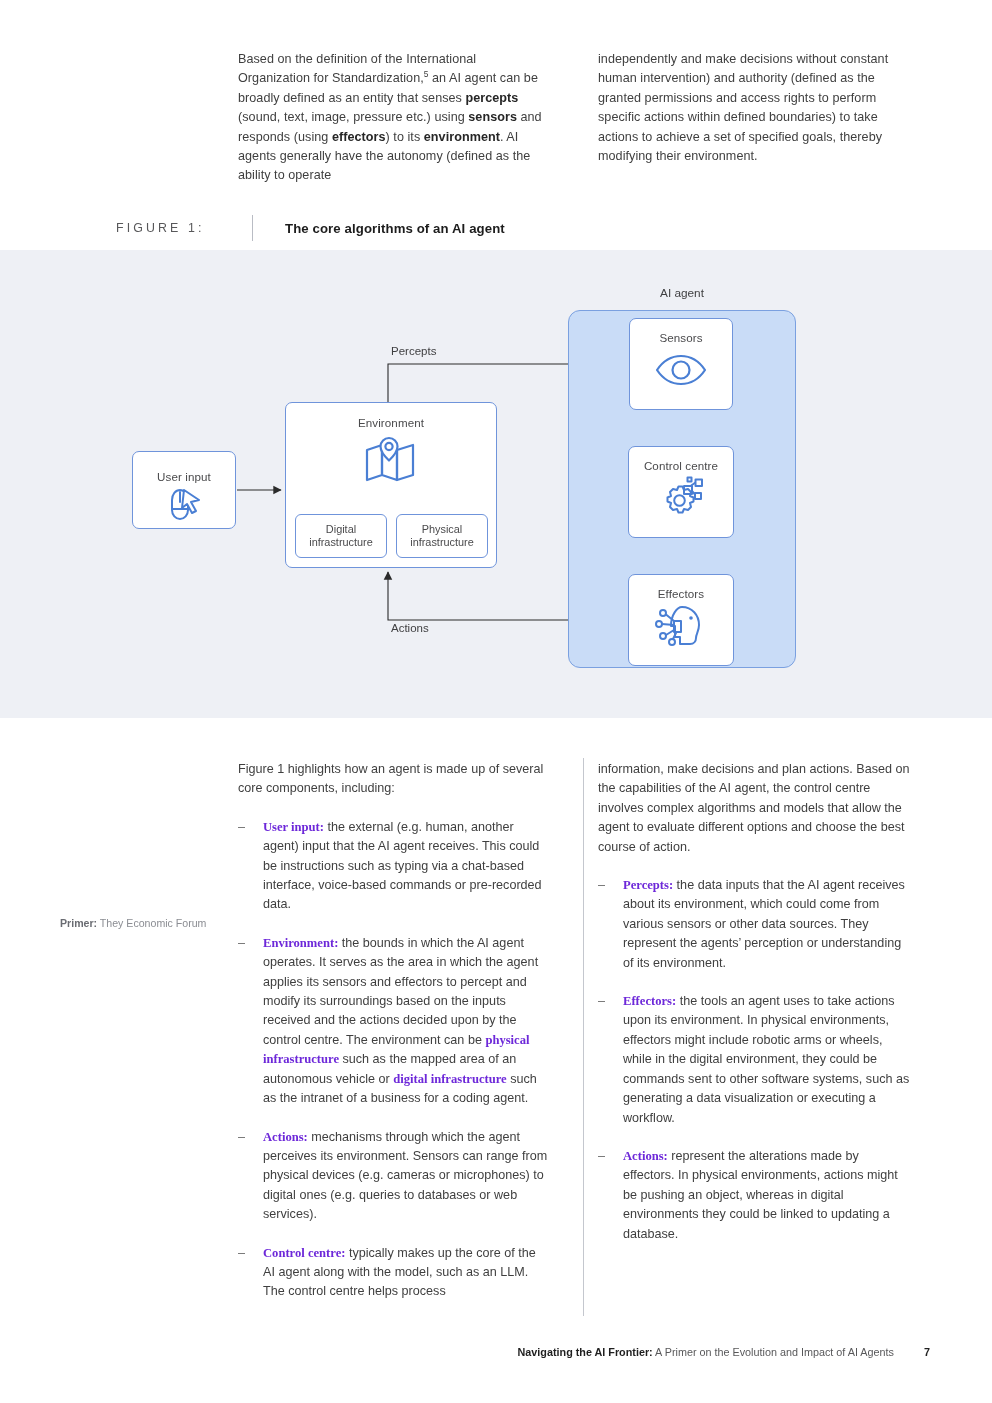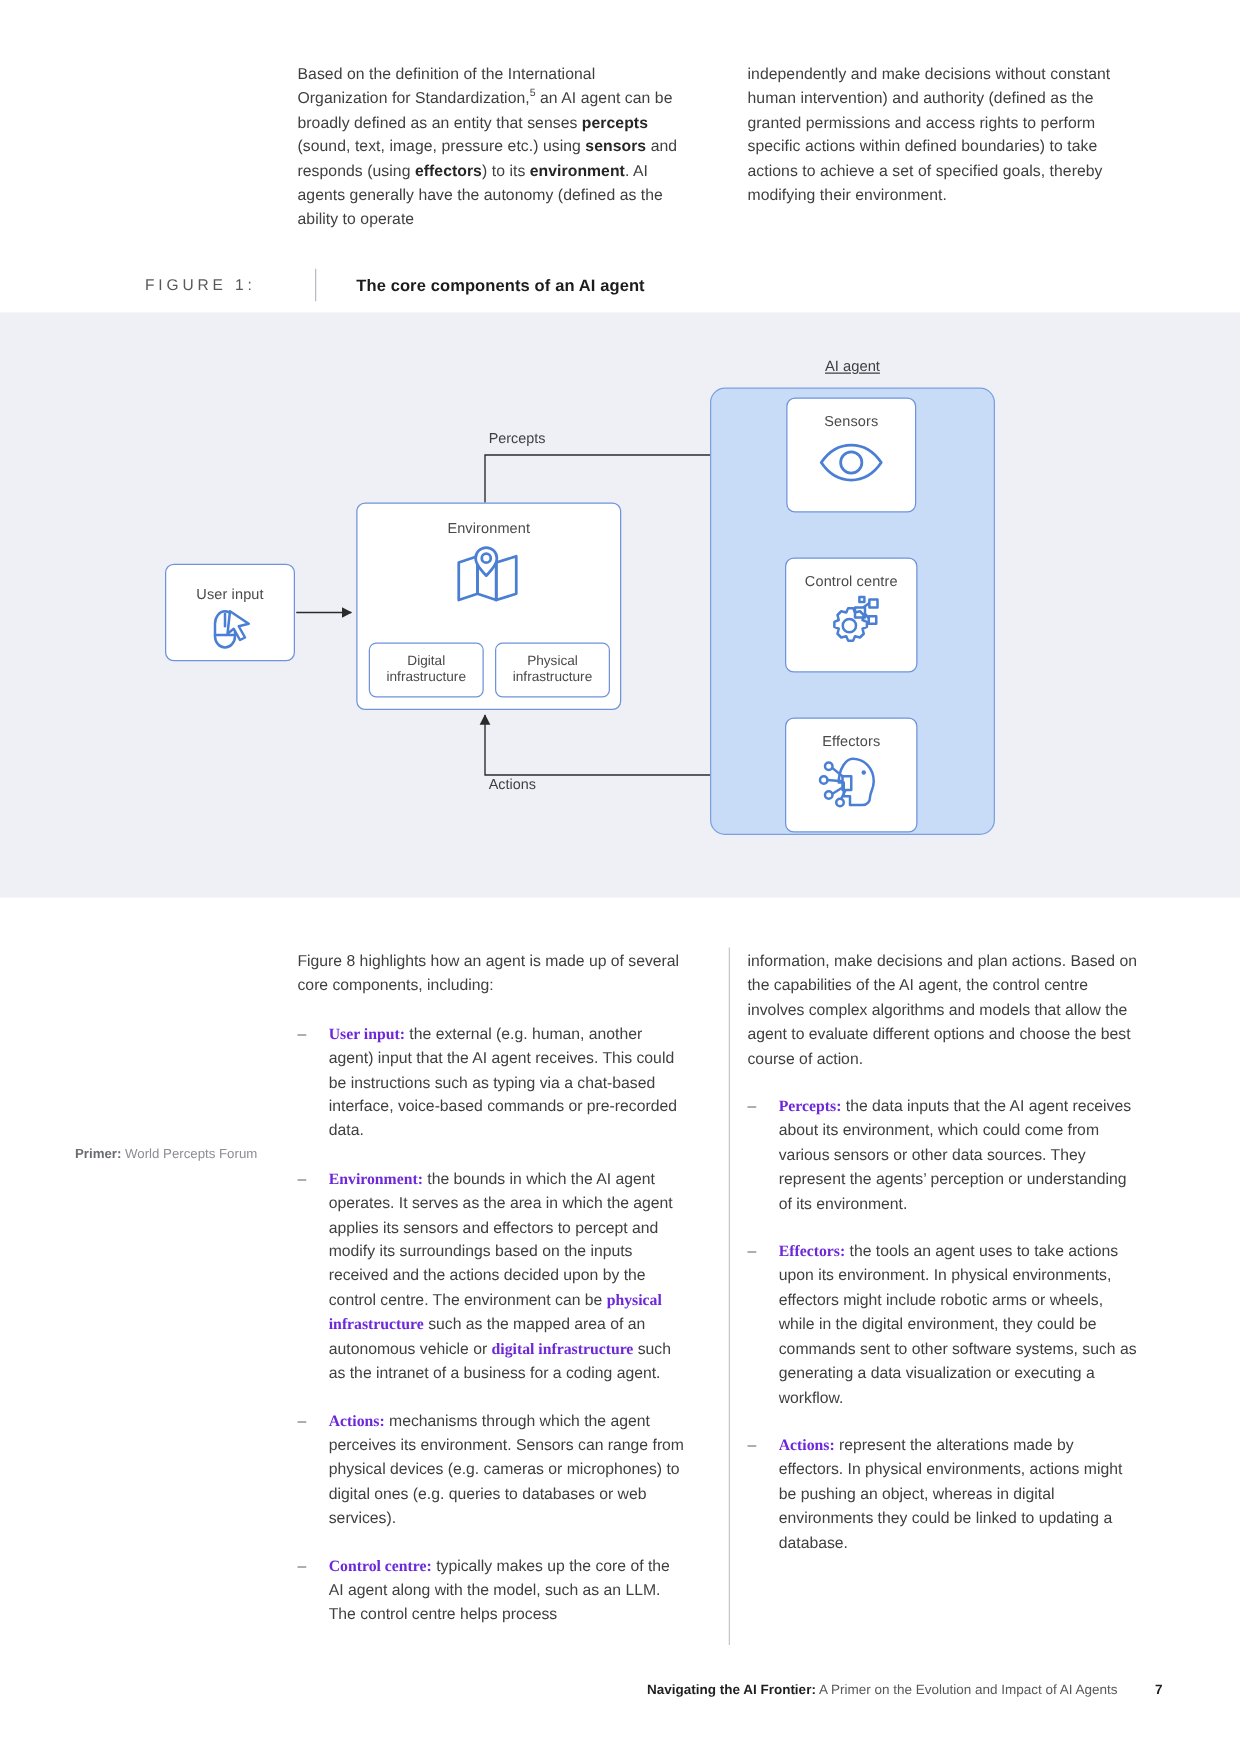--- a/index.html
+++ b/index.html
@@ -60,21 +60,21 @@
   }
   .icon { display:block; }
 
   #agent-container {
     position:absolute; left:568px; top:60px; width:228px; height:358px;
     background:#c9dcf7; border:1px solid #7aa0e0; border-radius:12px;
     box-sizing:border-box;
   }
   #agent-title {
     position:absolute; left:568px; top:36px; width:228px;
-    text-align:center; font-size:11.8px; color:#3f3f41;text-decoration:underline;
+    text-align:center; font-size:11.8px; color:#3f3f41;
   }
 
   #node-sensors   { left:629px; top:68px;  width:104px; height:92px;  padding-top:12px; }
   #node-control   { left:628px; top:196px; width:106px; height:92px;  padding-top:12px; }
   #node-effectors { left:628px; top:324px; width:106px; height:92px;  padding-top:12px; }
 
   #node-environment {
     left:285px; top:152px; width:212px; height:166px;
     padding-top:13px; align-items:center;
   }
@@ -137,21 +137,21 @@
       <div class="body-text">Based on the definition of the International Organization for Standardization,<sup>5</sup> an AI agent can be broadly defined as an entity that senses <b>percepts</b> (sound, text, image, pressure etc.) using <b>sensors</b> and responds (using <b>effectors</b>) to its <b>environment</b>. AI agents generally have the autonomy (defined as the ability to operate</div>
     </div>
     <div class="col right">
       <div class="body-text">independently and make decisions without constant human intervention) and authority (defined as the granted permissions and access rights to perform specific actions within defined boundaries) to take actions to achieve a set of specified goals, thereby modifying their environment.</div>
     </div>
   </div>
 
   <div class="fig-head">
     <div class="fig-label">FIGURE 1:</div>
     <div class="fig-rule"></div>
-    <div class="fig-title">The core components of an AI agent</div>
+    <div class="fig-title">The core algorithms of an AI agent</div>
   </div>
 
   <div class="fig-band">
     <div class="diagram">
 
       <svg width="992" height="468" style="position:absolute;left:0;top:0;">
         <defs>
           <marker id="ah" markerWidth="9" markerHeight="9" refX="7" refY="4.5" orient="auto">
             <path d="M0,0.6 L7.6,4.5 L0,8.4 z" fill="#2b2b2b"></path>
           </marker>
@@ -257,28 +257,28 @@
           </svg>
         </span>
       </div>
 
       <div class="arrow-label" id="label-percepts">Percepts</div>
       <div class="arrow-label" id="label-actions">Actions</div>
     </div>
 
     <div class="fig-source">
       <b>Primer:</b>
-      <span>World Percepts Forum</span>
+      <span>They Economic Forum</span>
     </div>
   </div>
 
   <div class="divider"></div>
   <div class="lower">
     <div class="col left">
-      <div class="para">Figure 8 highlights how an agent is made up of several core components, including:</div>
+      <div class="para">Figure 1 highlights how an agent is made up of several core components, including:</div>
       <div>
           <div class="bullet">
             <span class="dash">–</span>
             <span class="bullet-text"><b>User input:</b> the external (e.g. human, another agent) input that the AI agent receives. This could be instructions such as typing via a chat-based interface, voice-based commands or pre-recorded data.</span>
           </div>
           <div class="bullet">
             <span class="dash">–</span>
             <span class="bullet-text"><b>Environment:</b> the bounds in which the AI agent operates. It serves as the area in which the agent applies its sensors and effectors to percept and modify its surroundings based on the inputs received and the actions decided upon by the control centre. The environment can be <b>physical infrastructure</b> such as the mapped area of an autonomous vehicle or <b>digital infrastructure</b> such as the intranet of a business for a coding agent.</span>
           </div>
           <div class="bullet">

